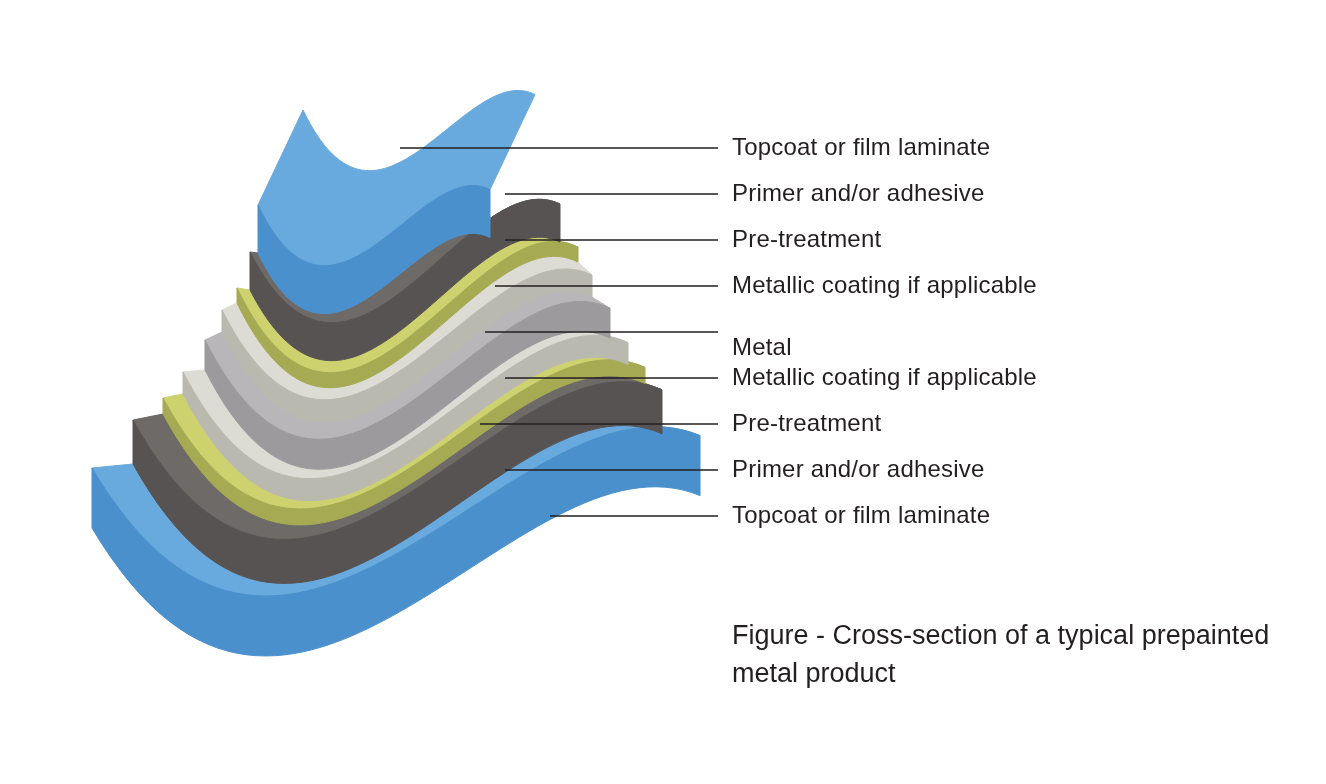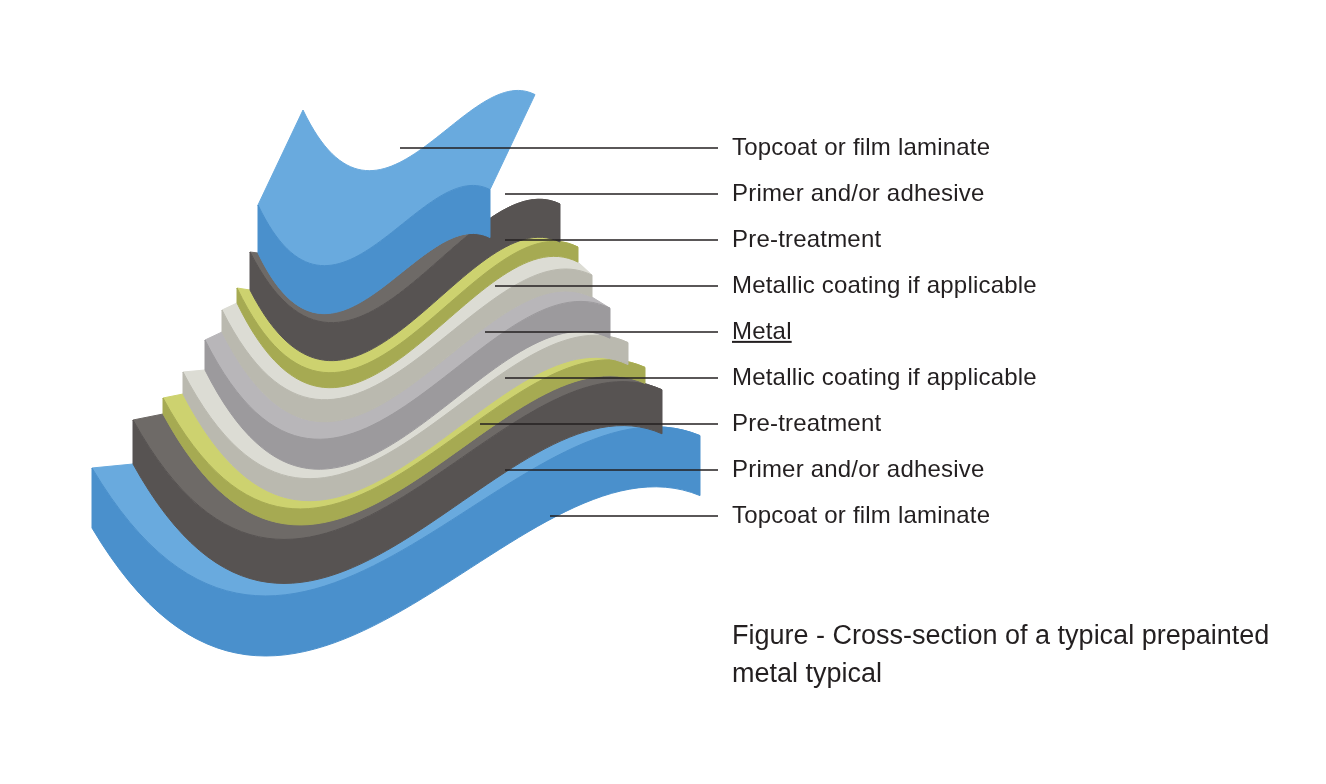--- a/index.html
+++ b/index.html
@@ -78,24 +78,24 @@
       <line x1="480" y1="424" x2="718" y2="424" stroke="#231f20" stroke-width="1.5"></line>
       <line x1="505" y1="470" x2="718" y2="470" stroke="#231f20" stroke-width="1.5"></line>
       <line x1="550" y1="516" x2="718" y2="516" stroke="#231f20" stroke-width="1.5"></line>
     </svg>
 
   <div id="label-column" style="left: 732px;">
       <div class="layer-label" style="top: 148px;">Topcoat or film laminate</div>
       <div class="layer-label" style="top: 194px;">Primer and/or adhesive</div>
       <div class="layer-label" style="top: 240px;">Pre-treatment</div>
       <div class="layer-label" style="top: 286px;">Metallic coating if applicable</div>
-      <div class="layer-label" style="top: 332px; text-decoration: underline;">Metal</div>
+      <div class="layer-label" style="top: 348px;">Metal</div>
       <div class="layer-label" style="top: 378px;">Metallic coating if applicable</div>
       <div class="layer-label" style="top: 424px;">Pre-treatment</div>
       <div class="layer-label" style="top: 470px;">Primer and/or adhesive</div>
       <div class="layer-label" style="top: 516px;">Topcoat or film laminate</div>
     </div>
 
   <div id="figure-caption" style="left: 732px; top: 616px;">
     <div>Figure -  Cross-section of a typical prepainted</div>
-    <div>metal typical</div>
+    <div>metal product</div>
   </div>
 </div>
 
 </body></html>

